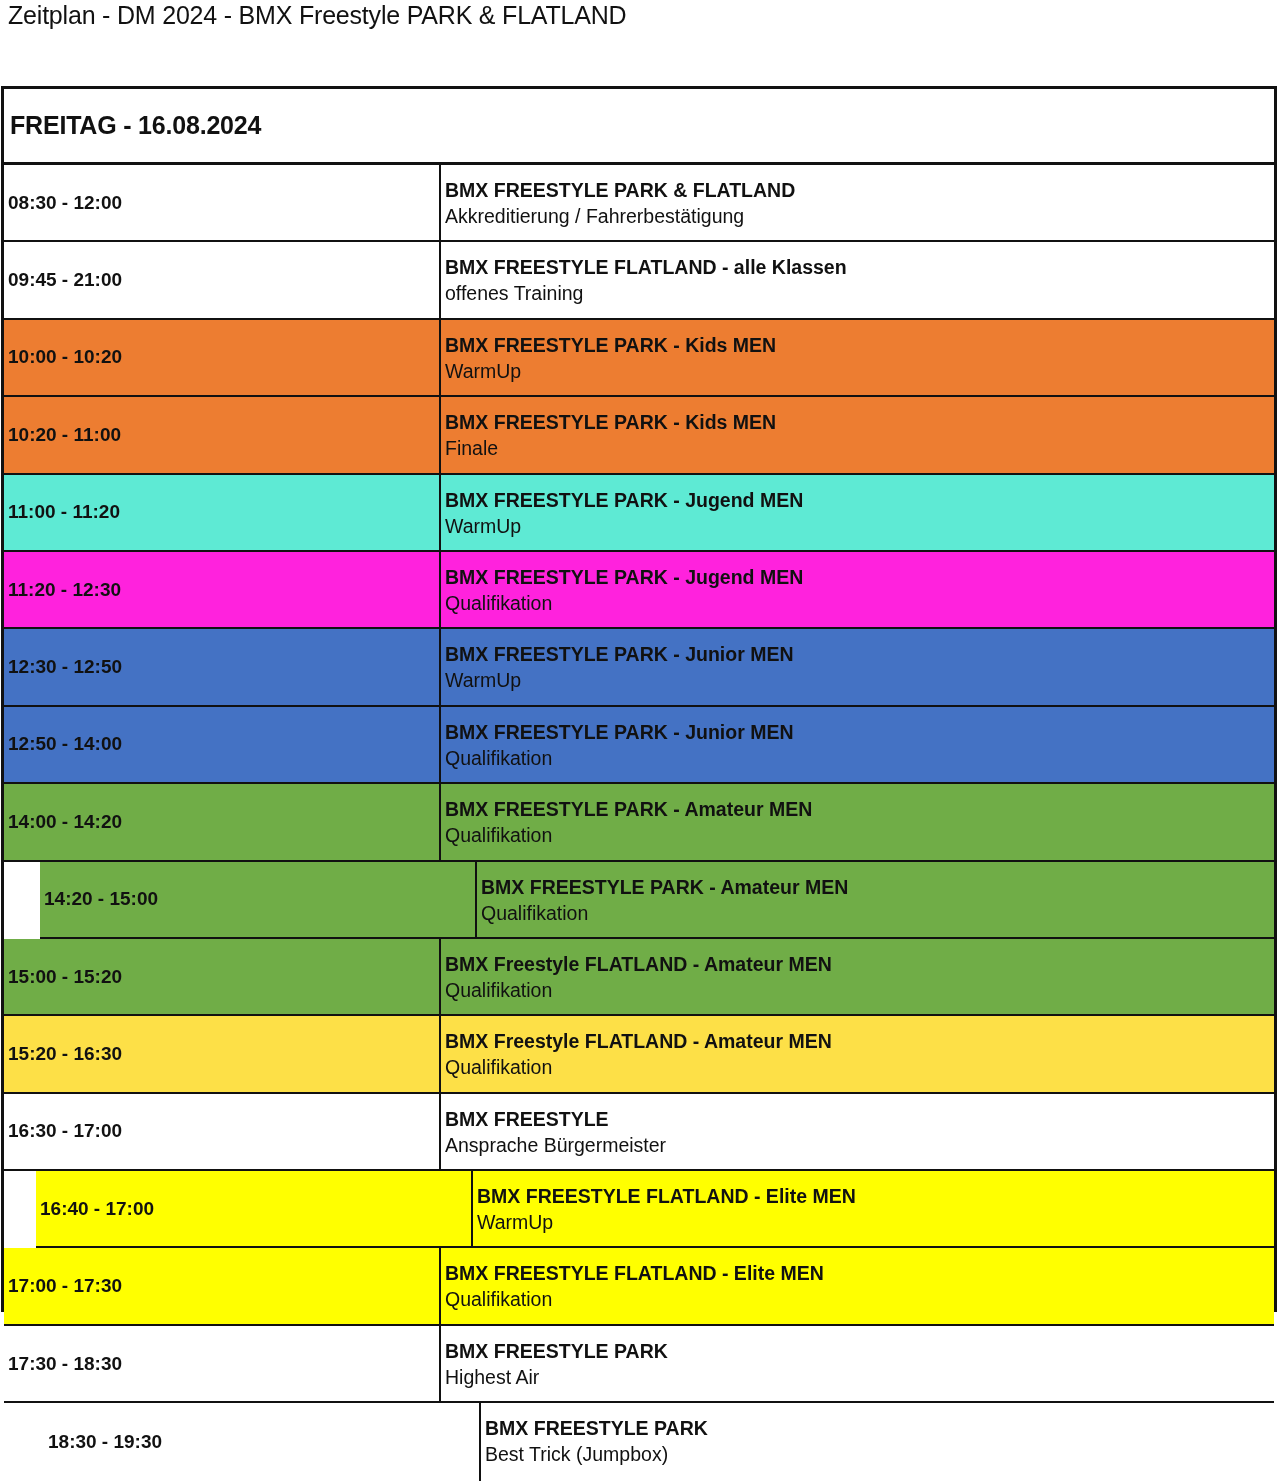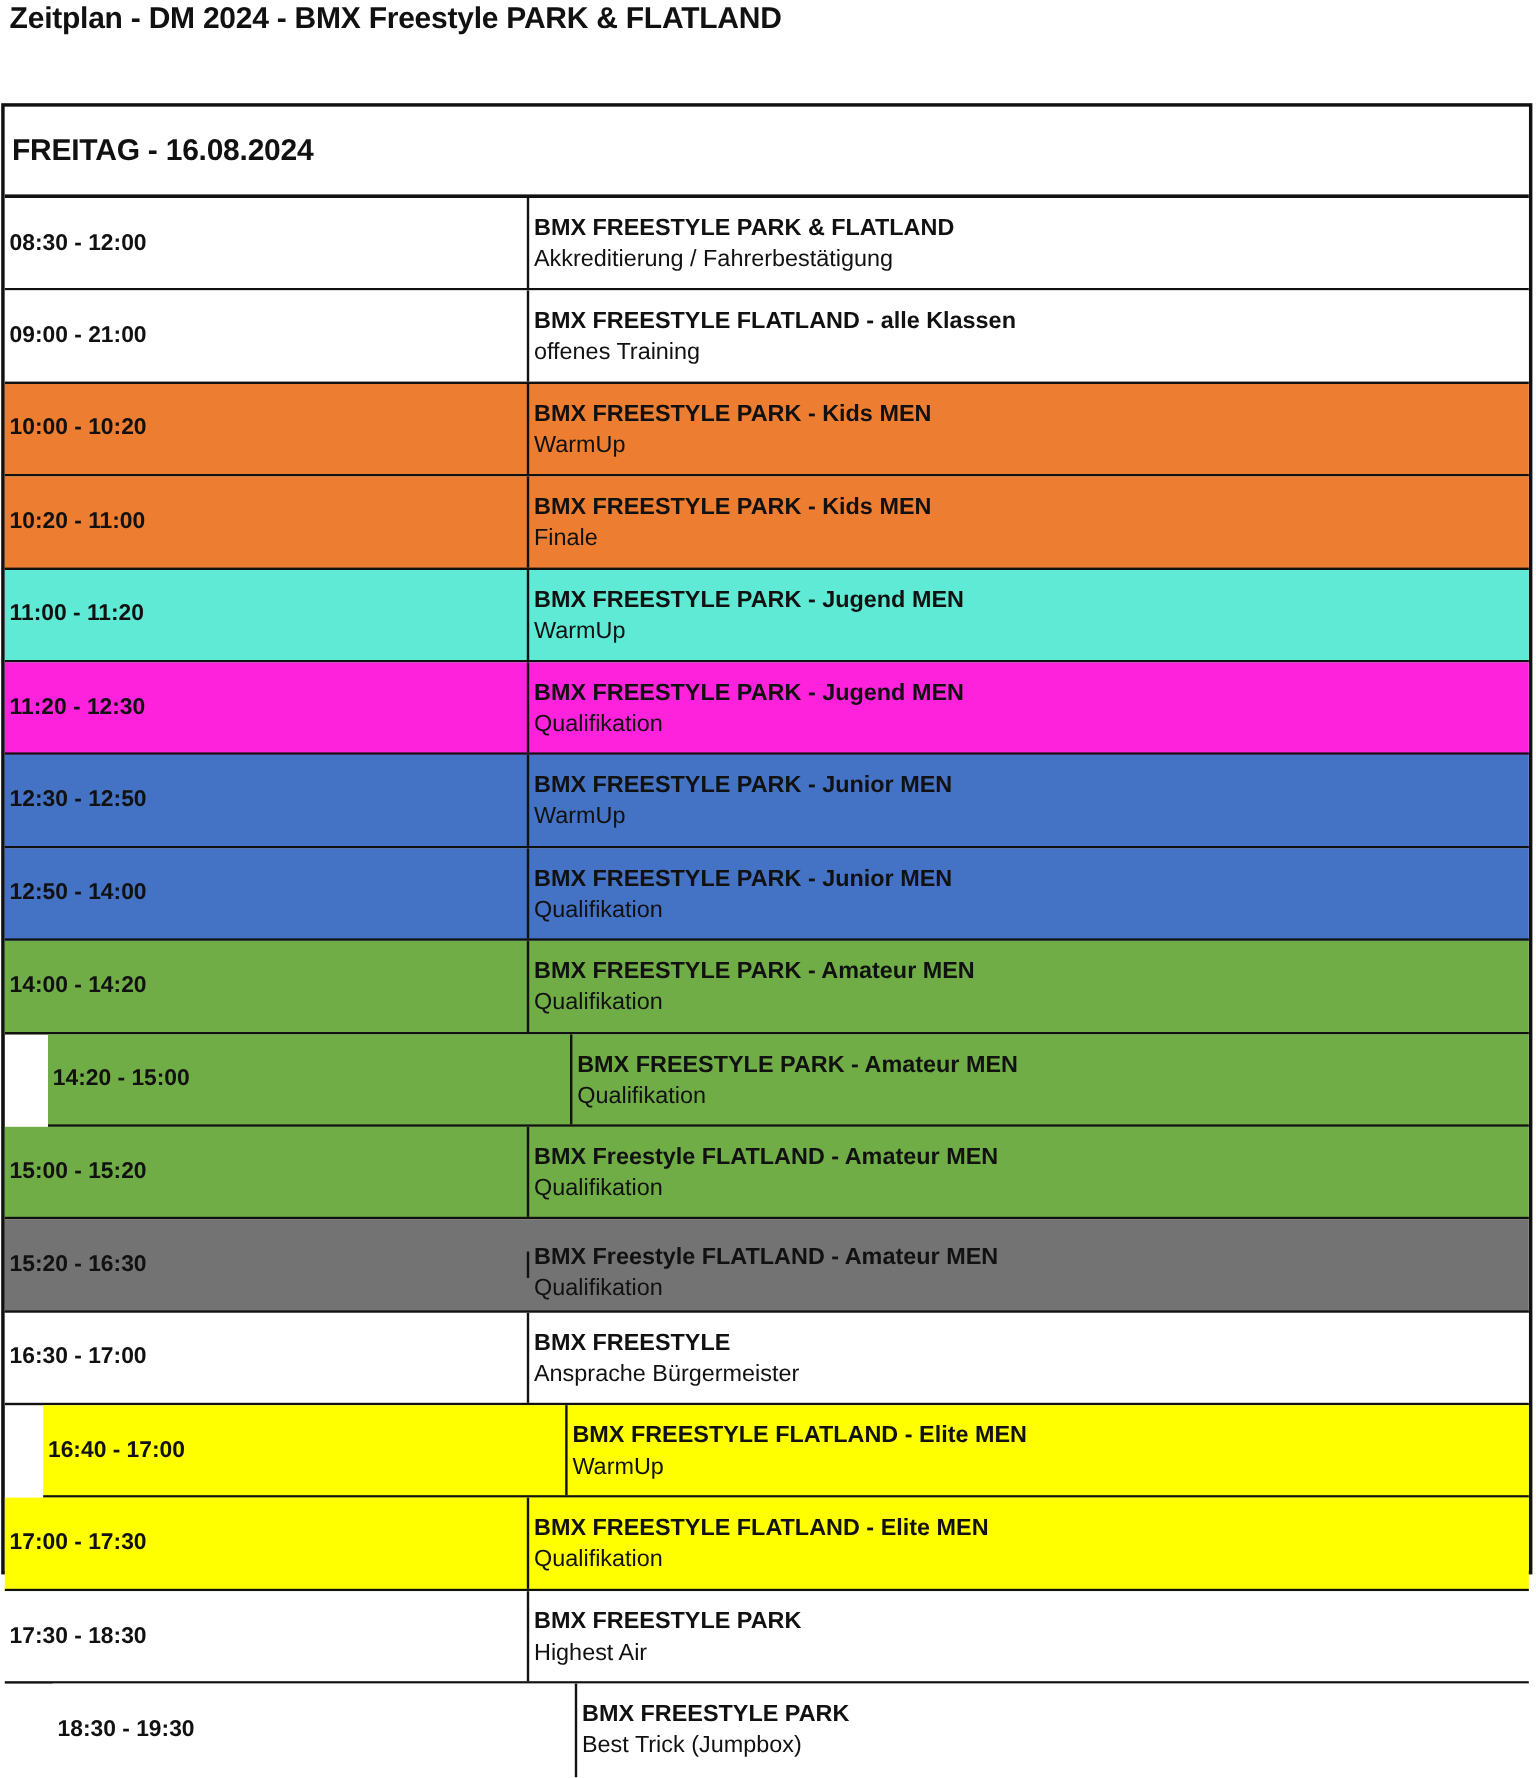--- a/index.html
+++ b/index.html
@@ -15,21 +15,21 @@
       font-family: "Liberation Sans", sans-serif;
       color: #111111;
     }
     .doc-title {
       position: absolute;
       left: 8px;
       top: 0px;
       height: 30px;
       line-height: 30px;
       font-size: 25px;
-      font-weight: bold;
+      font-weight: normal;
       letter-spacing: -0.2px;
       white-space: nowrap;
     }
     .schedule {
       position: absolute;
       left: 1px;
       top: 86px;
       width: 1276px;
       border: 3px solid #111111;
       box-sizing: border-box;
@@ -102,21 +102,21 @@
   <div class="day-header">FREITAG - 16.08.2024</div>
   <div class="rows" id="rows">
       <div class="row" style="background: rgb(255, 255, 255);">
         <div class="time-cell">08:30 - 12:00</div>
         <div class="event-cell">
           <div class="event-title">BMX FREESTYLE PARK &amp; FLATLAND</div>
           <div class="event-sub">Akkreditierung / Fahrerbestätigung</div>
         </div>
       </div>
       <div class="row" style="background: rgb(255, 255, 255);">
-        <div class="time-cell">09:00 - 21:00</div>
+        <div class="time-cell">09:45 - 21:00</div>
         <div class="event-cell">
           <div class="event-title">BMX FREESTYLE FLATLAND - alle Klassen</div>
           <div class="event-sub">offenes Training</div>
         </div>
       </div>
       <div class="row" style="background: rgb(237, 125, 49);">
         <div class="time-cell">10:00 - 10:20</div>
         <div class="event-cell">
           <div class="event-title">BMX FREESTYLE PARK - Kids MEN</div>
           <div class="event-sub">WarmUp</div>
@@ -171,21 +171,21 @@
           <div class="event-sub">Qualifikation</div>
         </div>
       </div>
       <div class="row" style="background: rgb(112, 173, 71);">
         <div class="time-cell">15:00 - 15:20</div>
         <div class="event-cell">
           <div class="event-title">BMX Freestyle FLATLAND - Amateur MEN</div>
           <div class="event-sub">Qualifikation</div>
         </div>
       </div>
-      <div class="row" style="background: #737373; align-items: center;">
+      <div class="row" style="background: #fde047;">
         <div class="time-cell">15:20 - 16:30</div>
         <div class="event-cell">
           <div class="event-title">BMX Freestyle FLATLAND - Amateur MEN</div>
           <div class="event-sub">Qualifikation</div>
         </div>
       </div>
       <div class="row" style="background: rgb(255, 255, 255);">
         <div class="time-cell">16:30 - 17:00</div>
         <div class="event-cell">
           <div class="event-title">BMX FREESTYLE</div>

